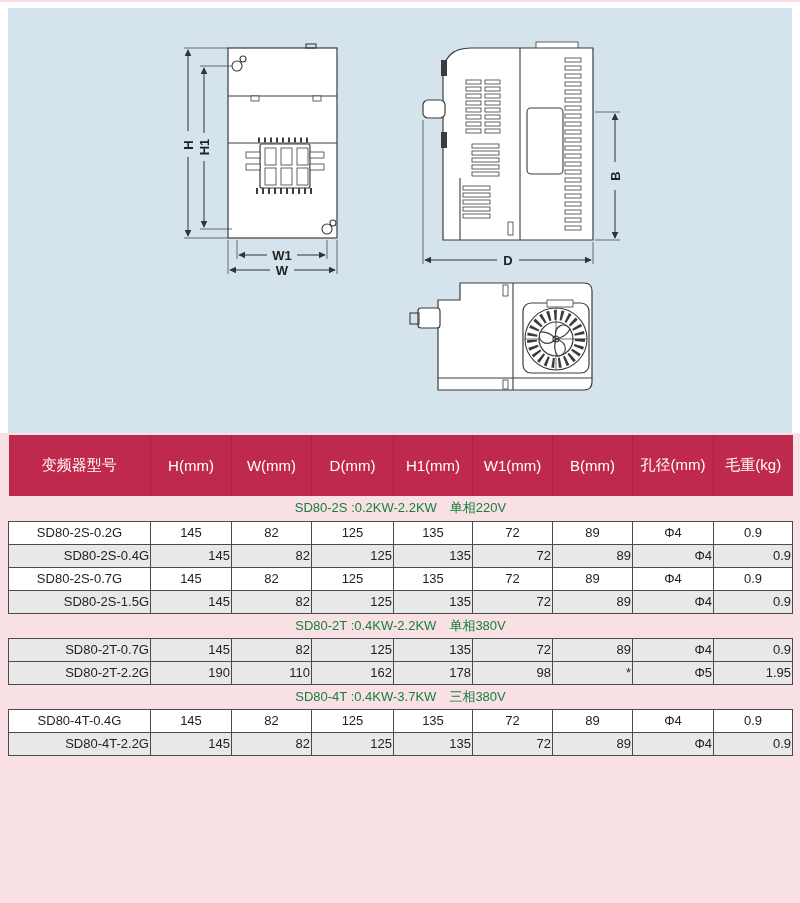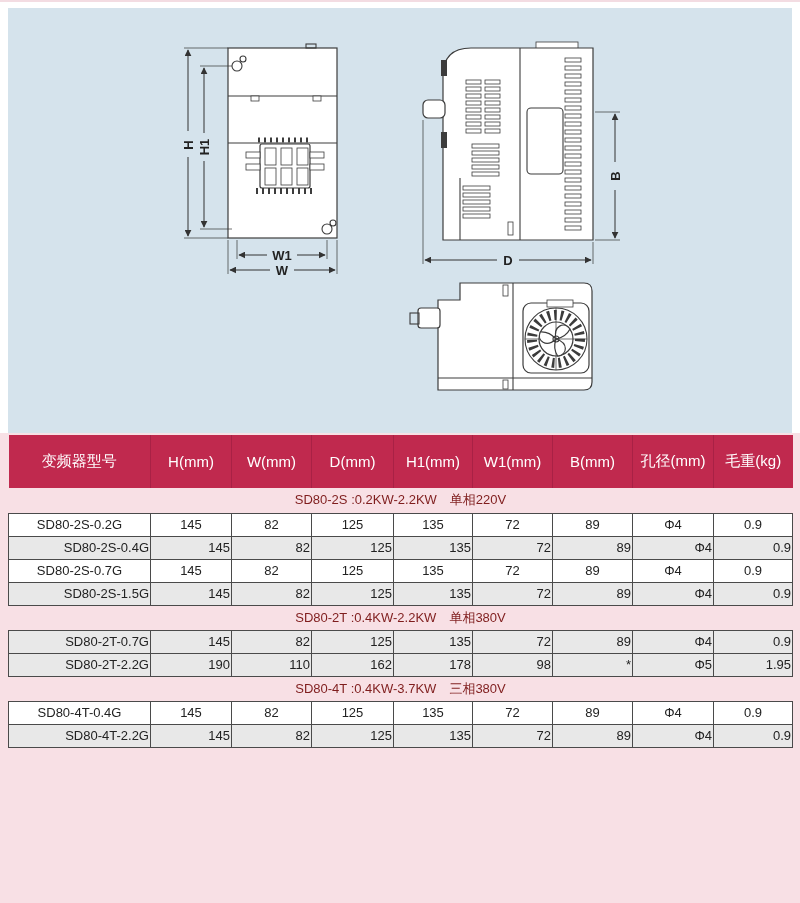--- a/index.html
+++ b/index.html
@@ -15,25 +15,25 @@
   .ln{fill:none;stroke:#3c3c3c;stroke-width:1.1;}
   .body{fill:#ffffff;stroke:#3c3c3c;stroke-width:1.2;}
   .slot{fill:#ffffff;stroke:#3c3c3c;stroke-width:0.8;}
   .dark{fill:#3c3c3c;stroke:none;}
   .ext{stroke:#333;stroke-width:0.7;fill:none;}
   .dim{stroke:#333;stroke-width:1;fill:none;marker-start:url(#arr);marker-end:url(#arr);}
   .lblbg{fill:var(--blue);stroke:none;}
   .dimlbl{font-size:13px;font-weight:bold;fill:#222;}
   .table-section{position:absolute;left:0;top:433px;width:800px;height:470px;background:var(--pink);padding:2px 8px 0;}
   table{width:784px;border-collapse:collapse;table-layout:fixed;}
-  thead th{background:var(--red);color:#fff;font-weight:normal;font-size:15px;height:53px;
+  thead th{background:var(--red);color:#fff;font-weight:normal;font-size:15px;height:61px;
            border:none;border-left:1px solid var(--red-line);text-align:center;}
   thead th:first-child{border-left:none;}
   tr.band td{background:var(--pink);border:none;text-align:center;font-size:13px;height:25px;
-             color:#7f1d1d;white-space:pre;}
+             color:#15803d;white-space:pre;}
   td.cell{border:1px solid var(--border);background:#fff;text-align:center;
           font-size:13px;height:23px;color:#222;}
   tr.alt td.cell{background:var(--gray);text-align:right;}
   td.cell.shaded{background:#e3e3e3;}
 </style>
 </head>
 <body>
 
 <div class="page">
   <div class="top-strip"></div>

